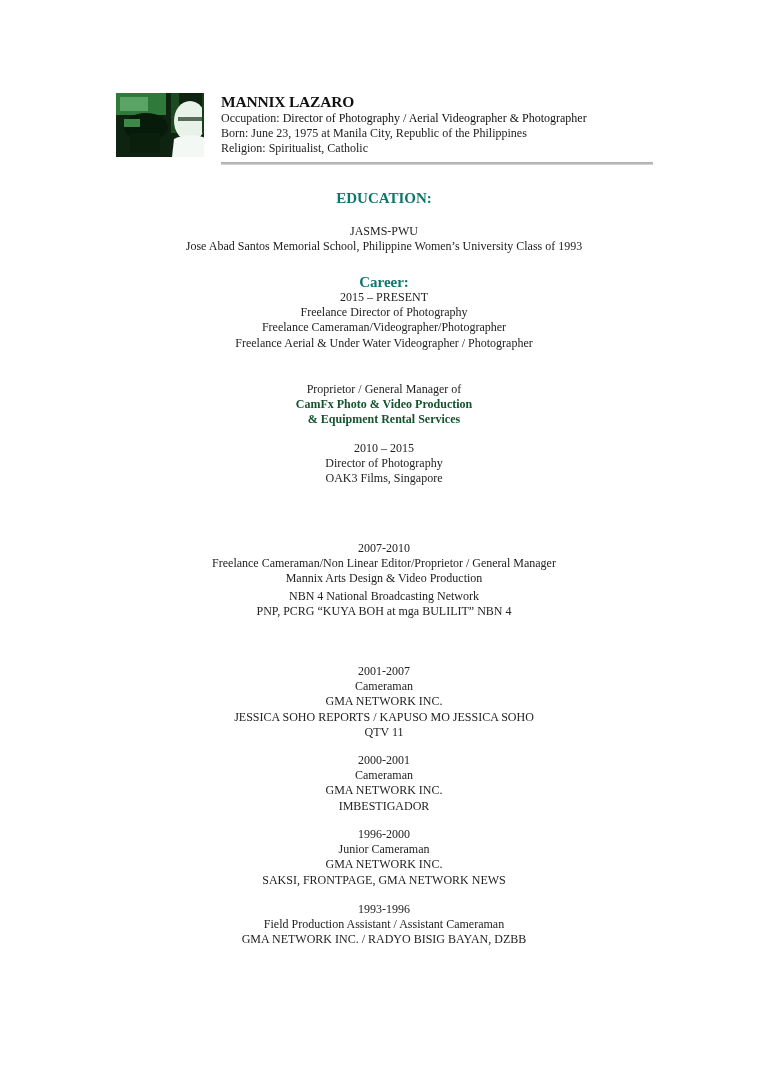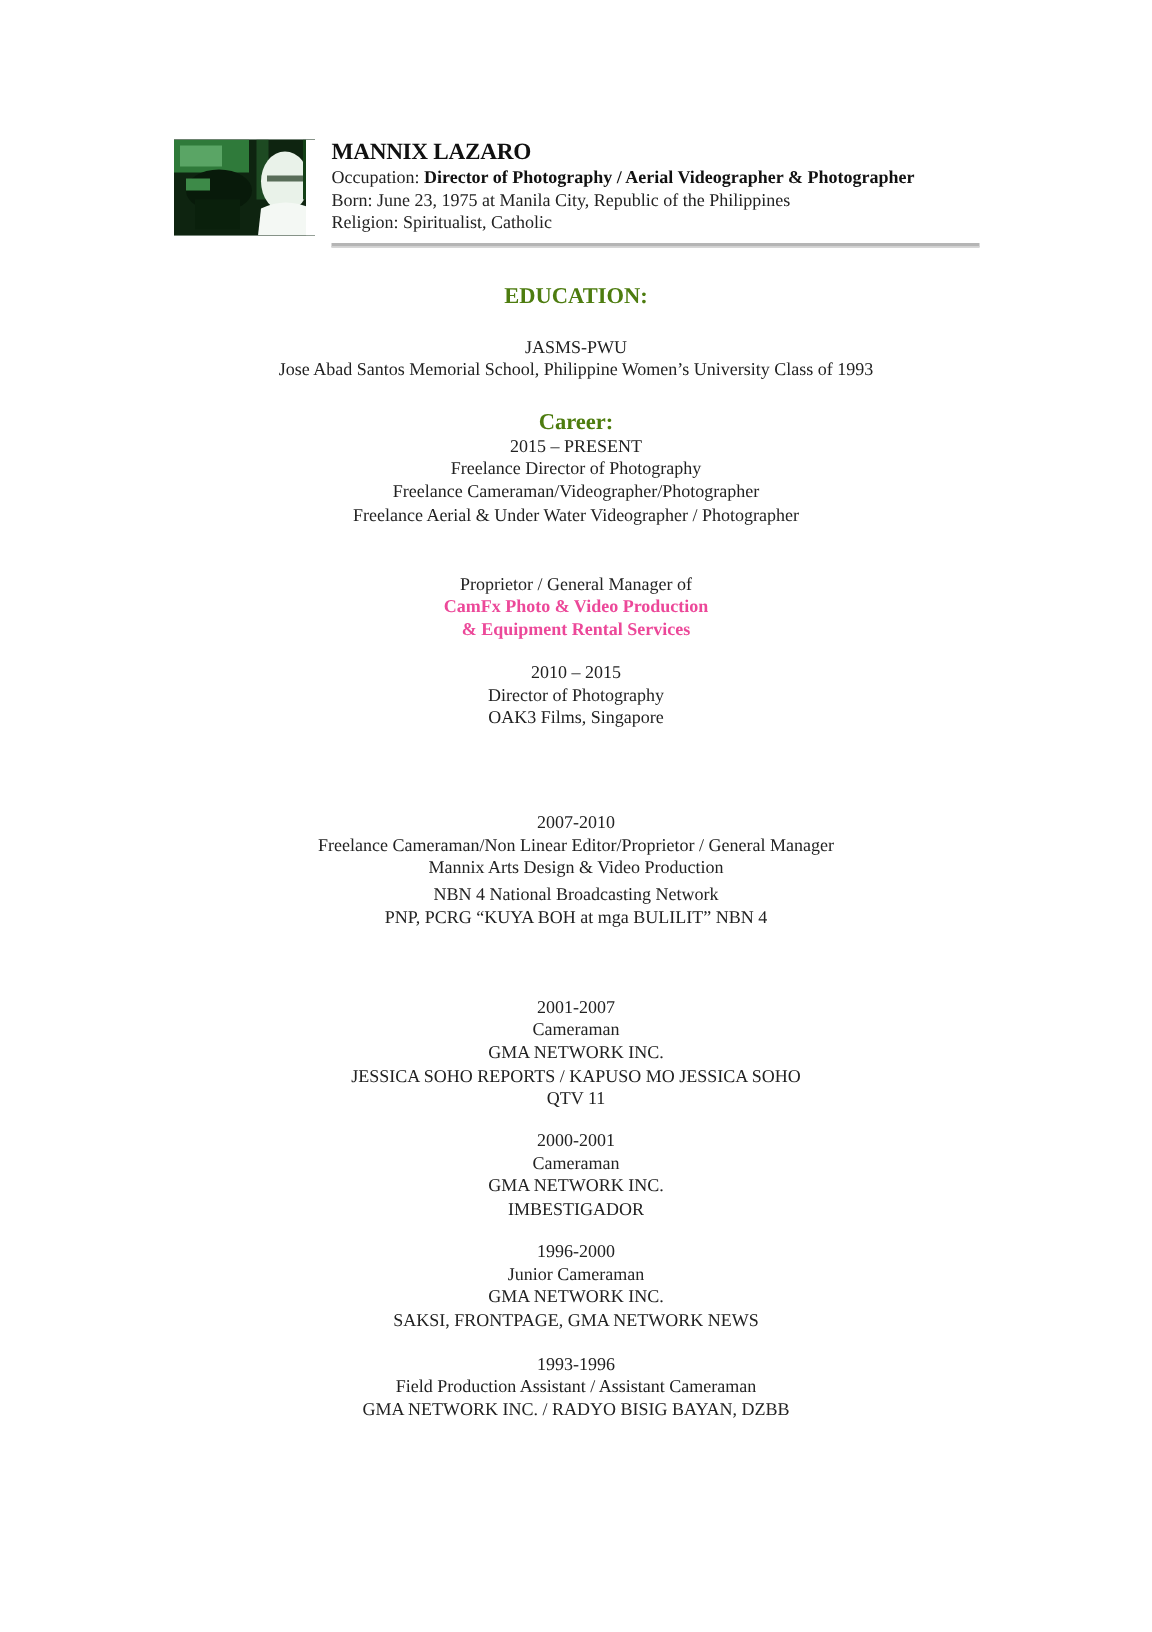--- a/index.html
+++ b/index.html
@@ -40,50 +40,50 @@
       line-height: 19px;
       letter-spacing: -0.2px;
       color: #111;
     }
     .info-line {
       font-size: 12px;
       line-height: 15px;
       color: #222;
       white-space: nowrap;
     }
-    .info-line b { font-weight: bold; color: #111; }
+    .info-line b { font-weight: normal; color: #111; }
     .divider {
       position: absolute;
       left: 221px; top: 162px;
       width: 432px; height: 2px;
       background: #b5b5b5;
       border-bottom: 1px solid #d2d2d2;
     }
     
     .center-block {
       position: absolute;
       left: 0; width: 768px;
       text-align: center;
     }
     .section-heading {
       font-size: 15px;
       font-weight: bold;
       line-height: 18px;
-      color: #4d7c0f;
+      color: #0f766e;
       font-family: Liberation Serif, serif;
     }
     .line {
       font-size: 12px;
       line-height: 15.2px;
       color: #222;
       white-space: nowrap;
     }
     .line.bold {
       font-weight: bold;
-      color: #ec4899;
+      color: #14532d;
     }
   </style>
 </head>
 <body>
 
 <div class="page">
 
   <div class="photo">
     <svg viewBox="0 0 94 64" preserveAspectRatio="none">
       <rect x="0" y="0" width="94" height="64" fill="#0e2410"></rect>

